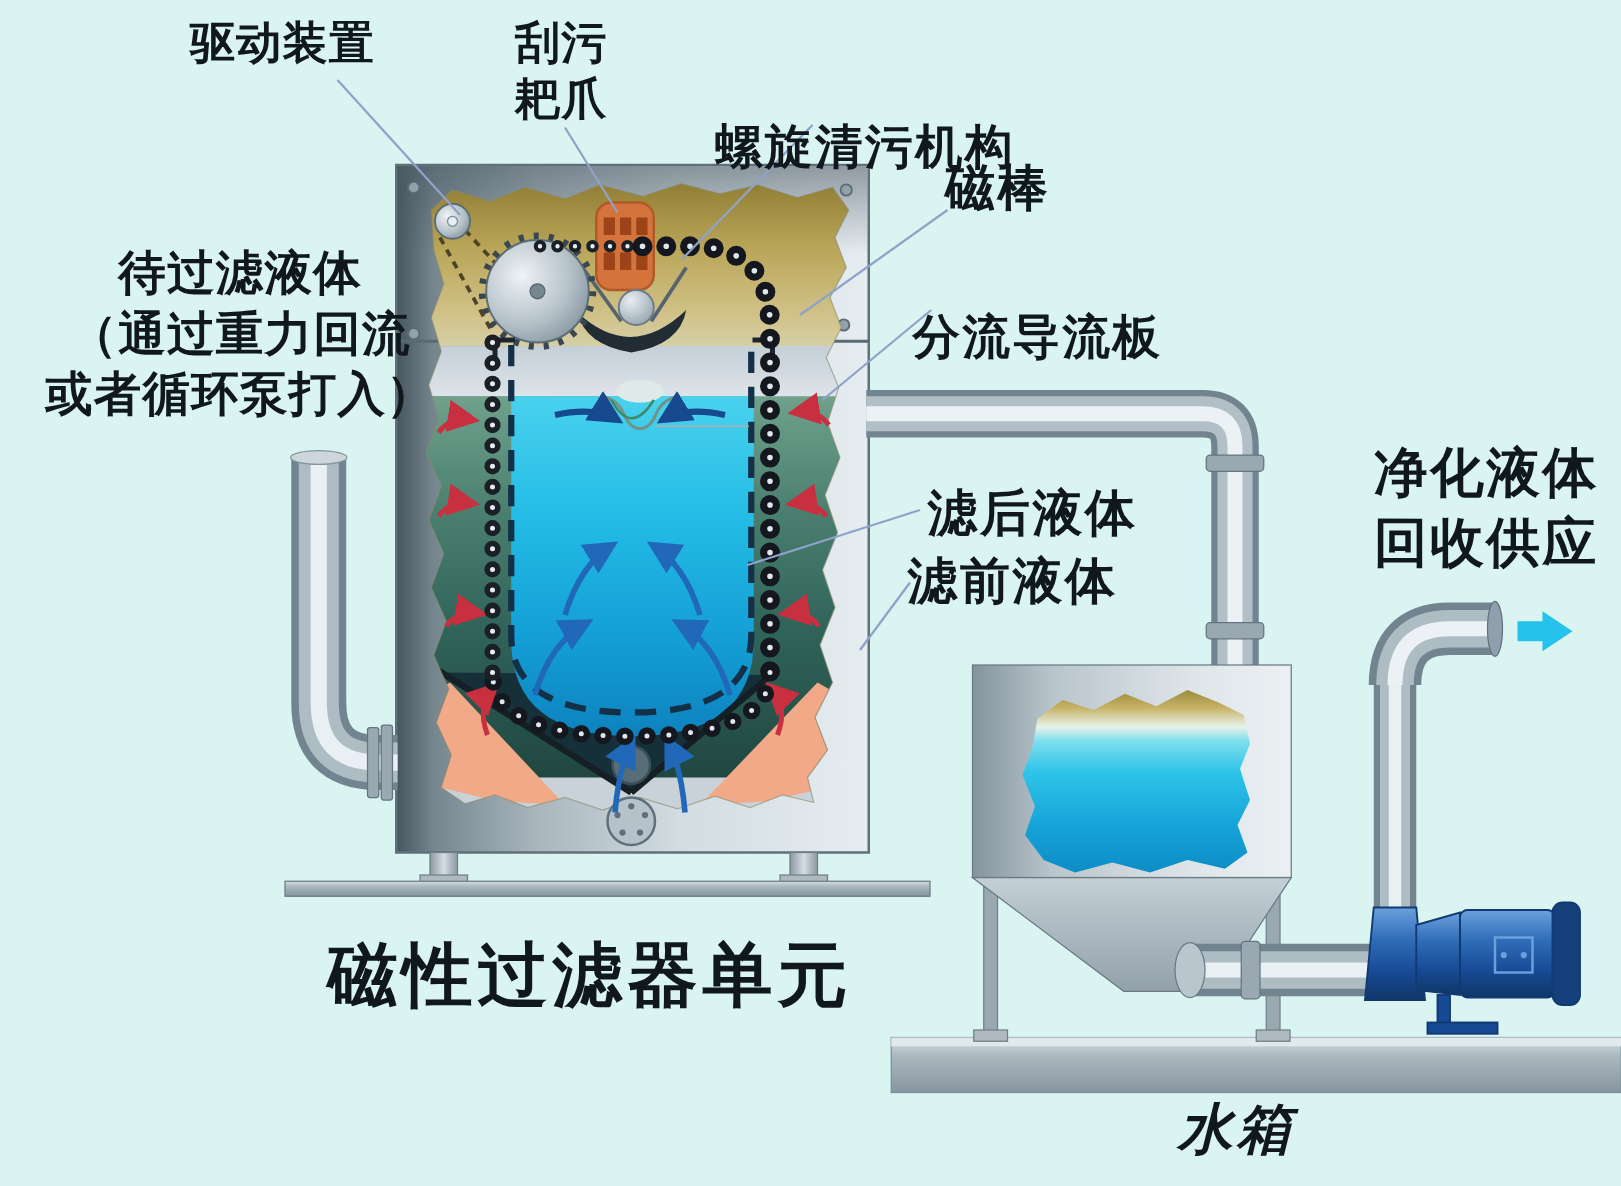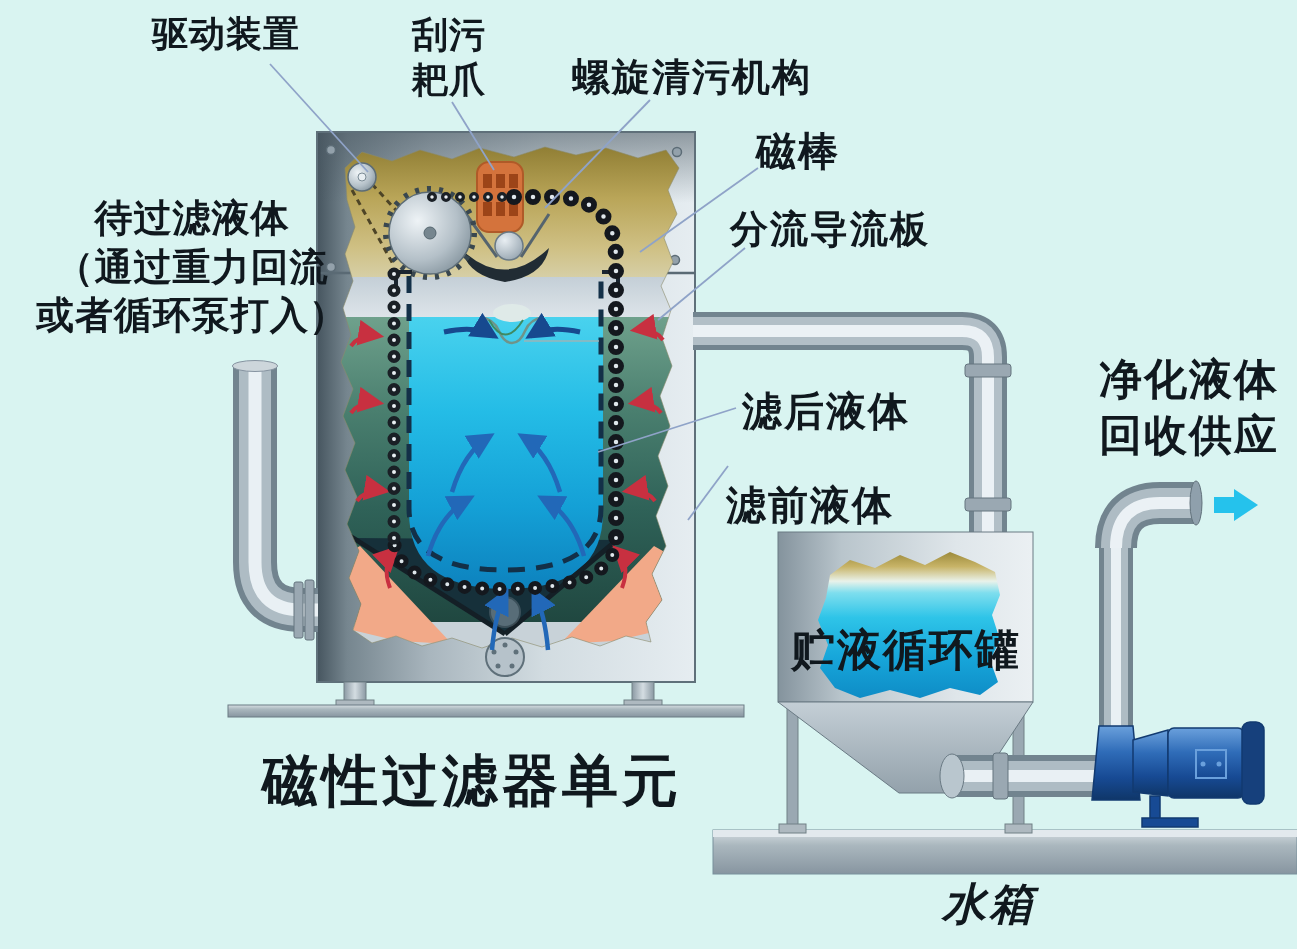--- a/index.html
+++ b/index.html
@@ -1,21 +1,21 @@
 <!DOCTYPE html>
 <html><head>
 <meta charset="utf-8">
 <style>
   html,body{margin:0;padding:0;}
   body{background:#d9f4f1;font-family:"DejaVu Sans",sans-serif;}
   #stage{position:relative;width:1297px;height:949px;background:#d9f4f1;overflow:hidden;}
   #art{position:absolute;left:0;top:0;}
   .lbl{position:absolute;color:#10181e;font-weight:700;line-height:1.25;white-space:nowrap;}
   .lbl span{display:block;}
-  .c38{font-size:38px;letter-spacing:2px;}
+  .c38{font-size:38px;letter-spacing:2px;margin-top:40px;}
   .c36{font-size:36px;letter-spacing:1px;}
   .c40{font-size:40px;letter-spacing:2px;}
   .feed{font-size:38px;letter-spacing:1px;text-align:center;width:344px;line-height:1.28;}
   .purify{font-size:43px;letter-spacing:2px;text-align:center;width:206px;line-height:1.3;}
   .tanklbl{font-size:44px;letter-spacing:2px;}
   .unit-title{font-size:56px;letter-spacing:4px;margin-top:20px;}
   .wtank{font-size:44px;letter-spacing:3px;font-style:italic;}
 </style>
 </head>
 <body>
@@ -329,26 +329,25 @@
 <div class="lbl c38" style="left:730px;top:206px;">分流导流板</div>
 
 <div class="lbl feed" style="left:0px;top:194px;padding-left:20px;">
   <span>待过滤液体</span>
   <span>（通过重力回流</span>
   <span>或者循环泵打入）</span>
 </div>
 
 <div class="lbl c40" style="left:742px;top:386px;">滤后液体</div>
 
-<div class="lbl c40" style="left:726px;top:440px;margin-top:40px;">滤前液体</div>
+<div class="lbl c40" style="left:726px;top:440px;">滤前液体</div>
 
 <div class="lbl purify" style="left:1086px;top:352px;">
   <span>净化液体</span>
   <span>回收供应</span>
 </div>
 
-<div class="lbl tanklbl" style="left:791px;top:622px;">贮液循环罐</div>
 
 <div class="lbl unit-title" style="left:262px;top:726px;">磁性过滤器单元</div>
 
 <div class="lbl wtank" style="left:942px;top:876px;">水箱</div>
 
 </div>
 
 </body></html>

